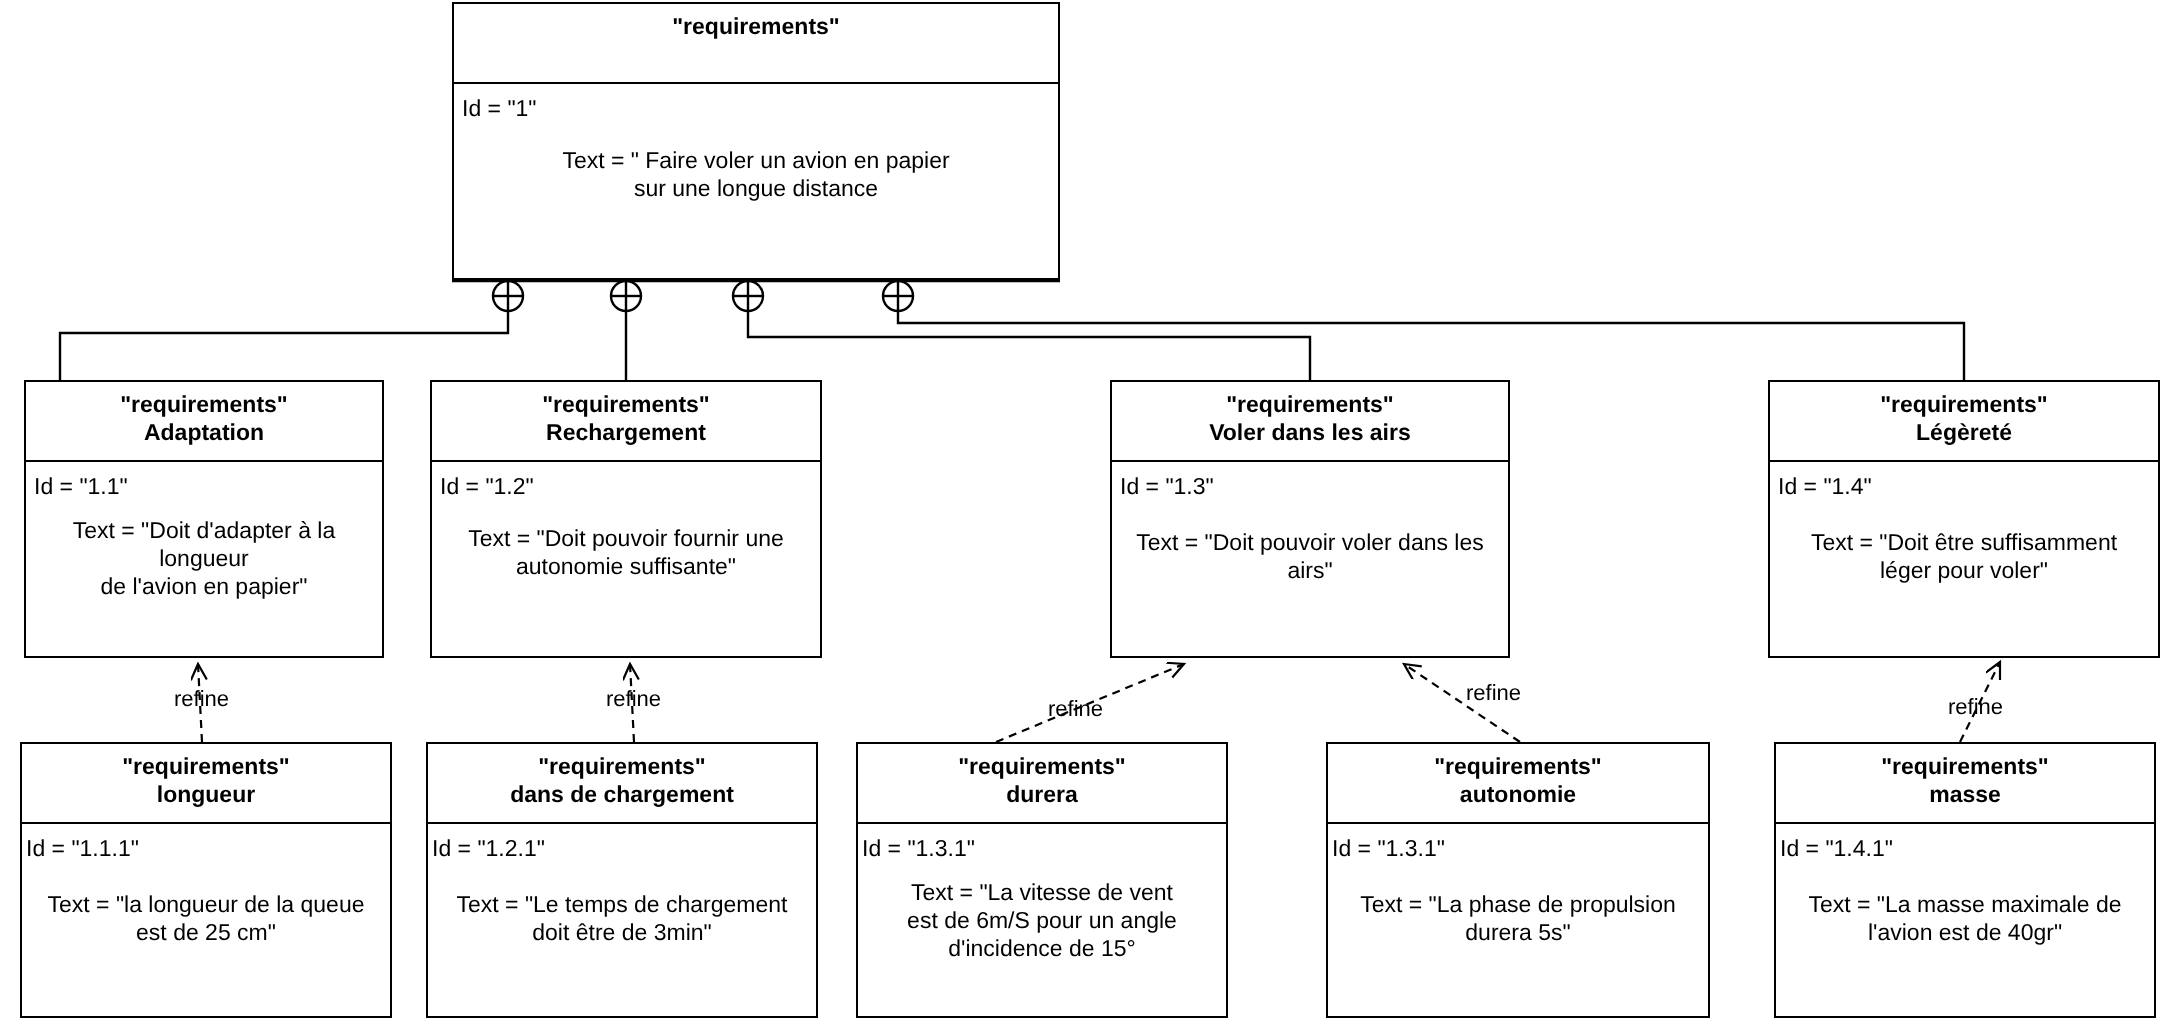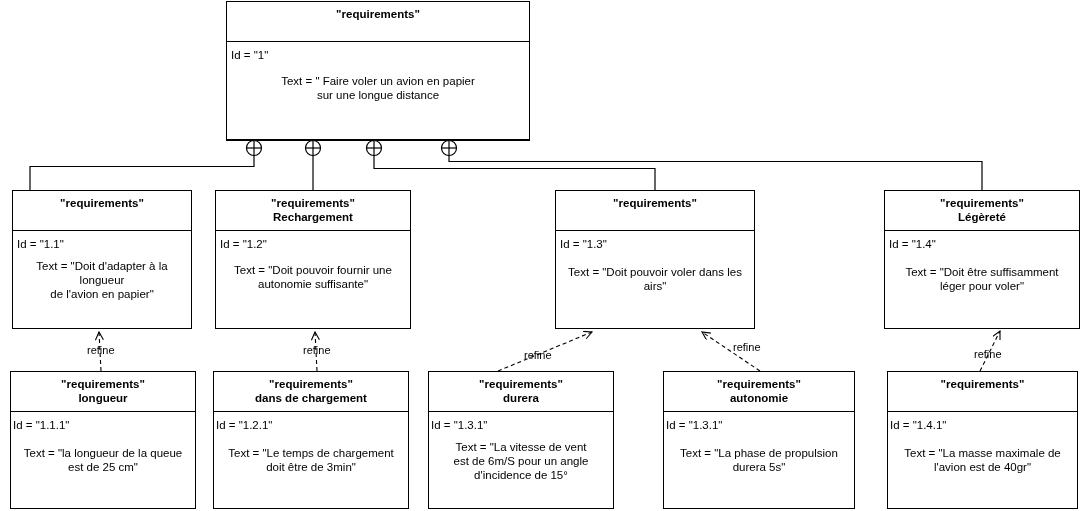--- a/index.html
+++ b/index.html
@@ -131,20 +131,21 @@
     <div class="req-body" style="height:97px;">
       <span class="req-id">Id = "1"</span>
       <span class="req-text" style="top:32px;">Text = " Faire voler un avion en papier
 sur une longue distance</span>
     </div>
   </div>
 
   <div class="req-box" style="left:12px; top:190px; width:180px; height:139px;">
     <div class="req-head" style="height:40px;">
       <span class="req-stereo">"requirements"</span>
+      <span class="req-title">Adaptation</span>
     </div>
     <div class="req-body" style="height:97px;">
       <span class="req-id">Id = "1.1"</span>
       <span class="req-text" style="top:28px;">Text = "Doit d'adapter à la
 longueur
 de l'avion en papier"</span>
     </div>
   </div>
 
   <div class="req-box" style="left:215px; top:190px; width:196px; height:139px;">
@@ -155,20 +156,21 @@
     <div class="req-body" style="height:97px;">
       <span class="req-id">Id = "1.2"</span>
       <span class="req-text" style="top:32px;">Text = "Doit pouvoir fournir une
 autonomie suffisante"</span>
     </div>
   </div>
 
   <div class="req-box" style="left:555px; top:190px; width:200px; height:139px;">
     <div class="req-head" style="height:40px;">
       <span class="req-stereo">"requirements"</span>
+      <span class="req-title">Voler dans les airs</span>
     </div>
     <div class="req-body" style="height:97px;">
       <span class="req-id">Id = "1.3"</span>
       <span class="req-text" style="top:34px;">Text = "Doit pouvoir voler dans les
 airs"</span>
     </div>
   </div>
 
   <div class="req-box" style="left:884px; top:190px; width:196px; height:139px;">
     <div class="req-head" style="height:40px;">
@@ -227,20 +229,21 @@
     <div class="req-body" style="height:96px;">
       <span class="req-id" style="left:2px;">Id = "1.3.1"</span>
       <span class="req-text" style="top:34px;">Text = "La phase de propulsion
 durera 5s"</span>
     </div>
   </div>
 
   <div class="req-box" style="left:887px; top:371px; width:191px; height:138px;">
     <div class="req-head" style="height:40px;">
       <span class="req-stereo">"requirements"</span>
+      <span class="req-title">masse</span>
     </div>
     <div class="req-body" style="height:96px;">
       <span class="req-id" style="left:2px;">Id = "1.4.1"</span>
       <span class="req-text" style="top:34px;">Text = "La masse maximale de
 l'avion est de 40gr"</span>
     </div>
   </div>
 
   <span class="refine-label" style="left:87px; top:344px;">refine</span>
   <span class="refine-label" style="left:303px; top:344px;">refine</span>

